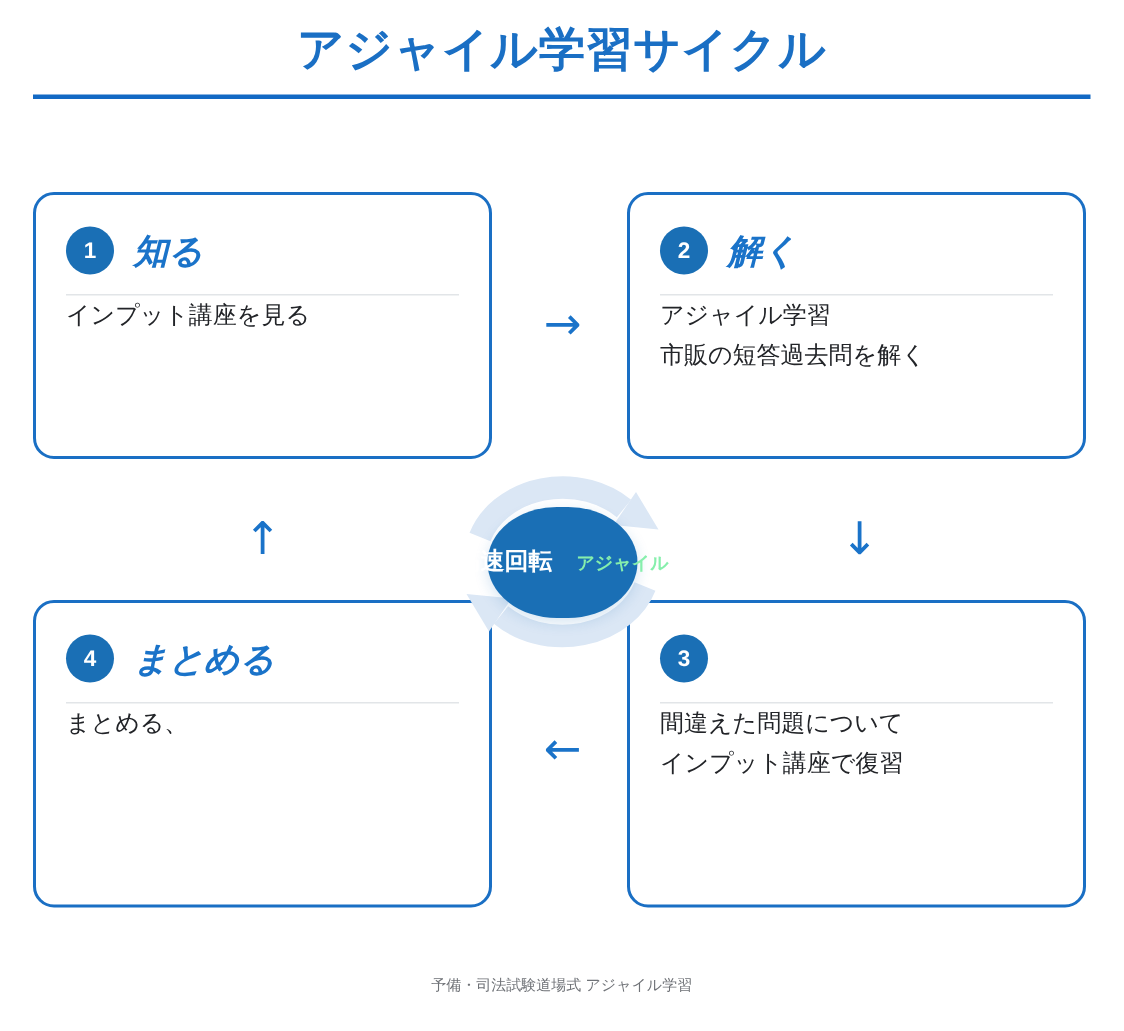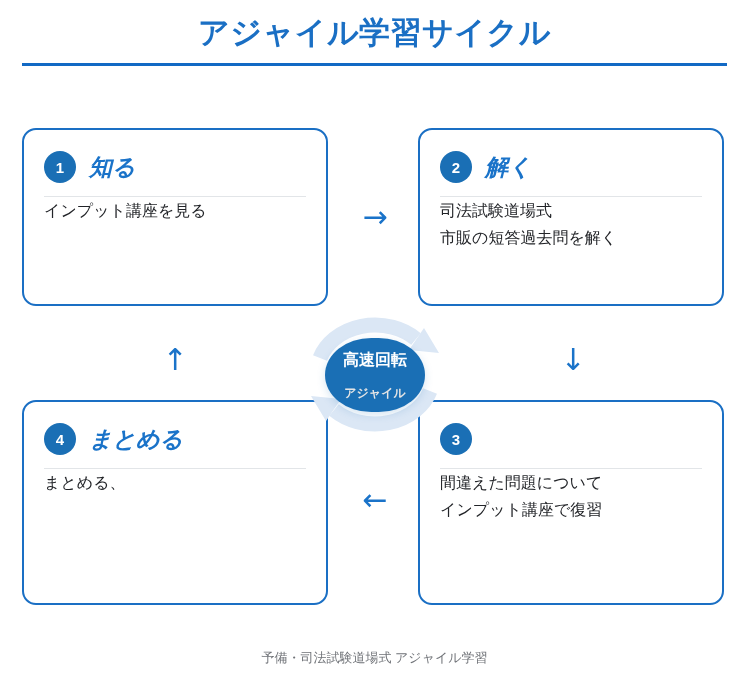--- a/index.html
+++ b/index.html
@@ -153,48 +153,48 @@
   .cycle-pill {
     position: absolute;
     left: 29px;
     top: 26px;
     width: 100px;
     height: 74px;
     border-radius: 50px / 40px;
     background: #1a6fb5;
     box-shadow: 0 3px 9px rgba(26,111,181,0.18);
     display: flex;
-    flex-direction: column;
+    flex-direction: row;
     align-items: center;
     justify-content: center;
     gap: 16px;
   }
   .cycle-main {
     color: #ffffff;
     font-size: 16px;
     font-weight: bold;
     line-height: 20px;
     white-space: nowrap;
   }
   .cycle-sub {
-    color: #e5e5e5;
+    color: #86efac;
     font-size: 12px;
     font-weight: bold;
     line-height: 15px;
     white-space: nowrap;
   }
 
   
   .footer-caption {
     position: absolute;
     left: 0;
     top: 648px;
     width: 749px;
     text-align: center;
-    font-size: 13px;
+    font-size: 10px;
     color: #6f7277;
     line-height: 20px;
     white-space: nowrap;
   }
 </style>
 </head>
 <body>
 
 <div class="page">
 
@@ -216,21 +216,21 @@
       </div>
     </div>
 
     <div class="card card-2">
       <div class="card-head">
         <div class="step-badge">2</div>
         <div class="card-title">解く</div>
       </div>
       <div class="card-divider"></div>
       <div class="card-body">
-        <span class="line">司法試験道場式</span>
+        <span class="line">アジャイル学習</span>
         <span class="line">市販の短答過去問を解く</span>
       </div>
     </div>
 
     <div class="card card-3">
       <div class="card-head">
         <div class="step-badge">3</div>
       </div>
       <div class="card-divider"></div>
       <div class="card-body">

